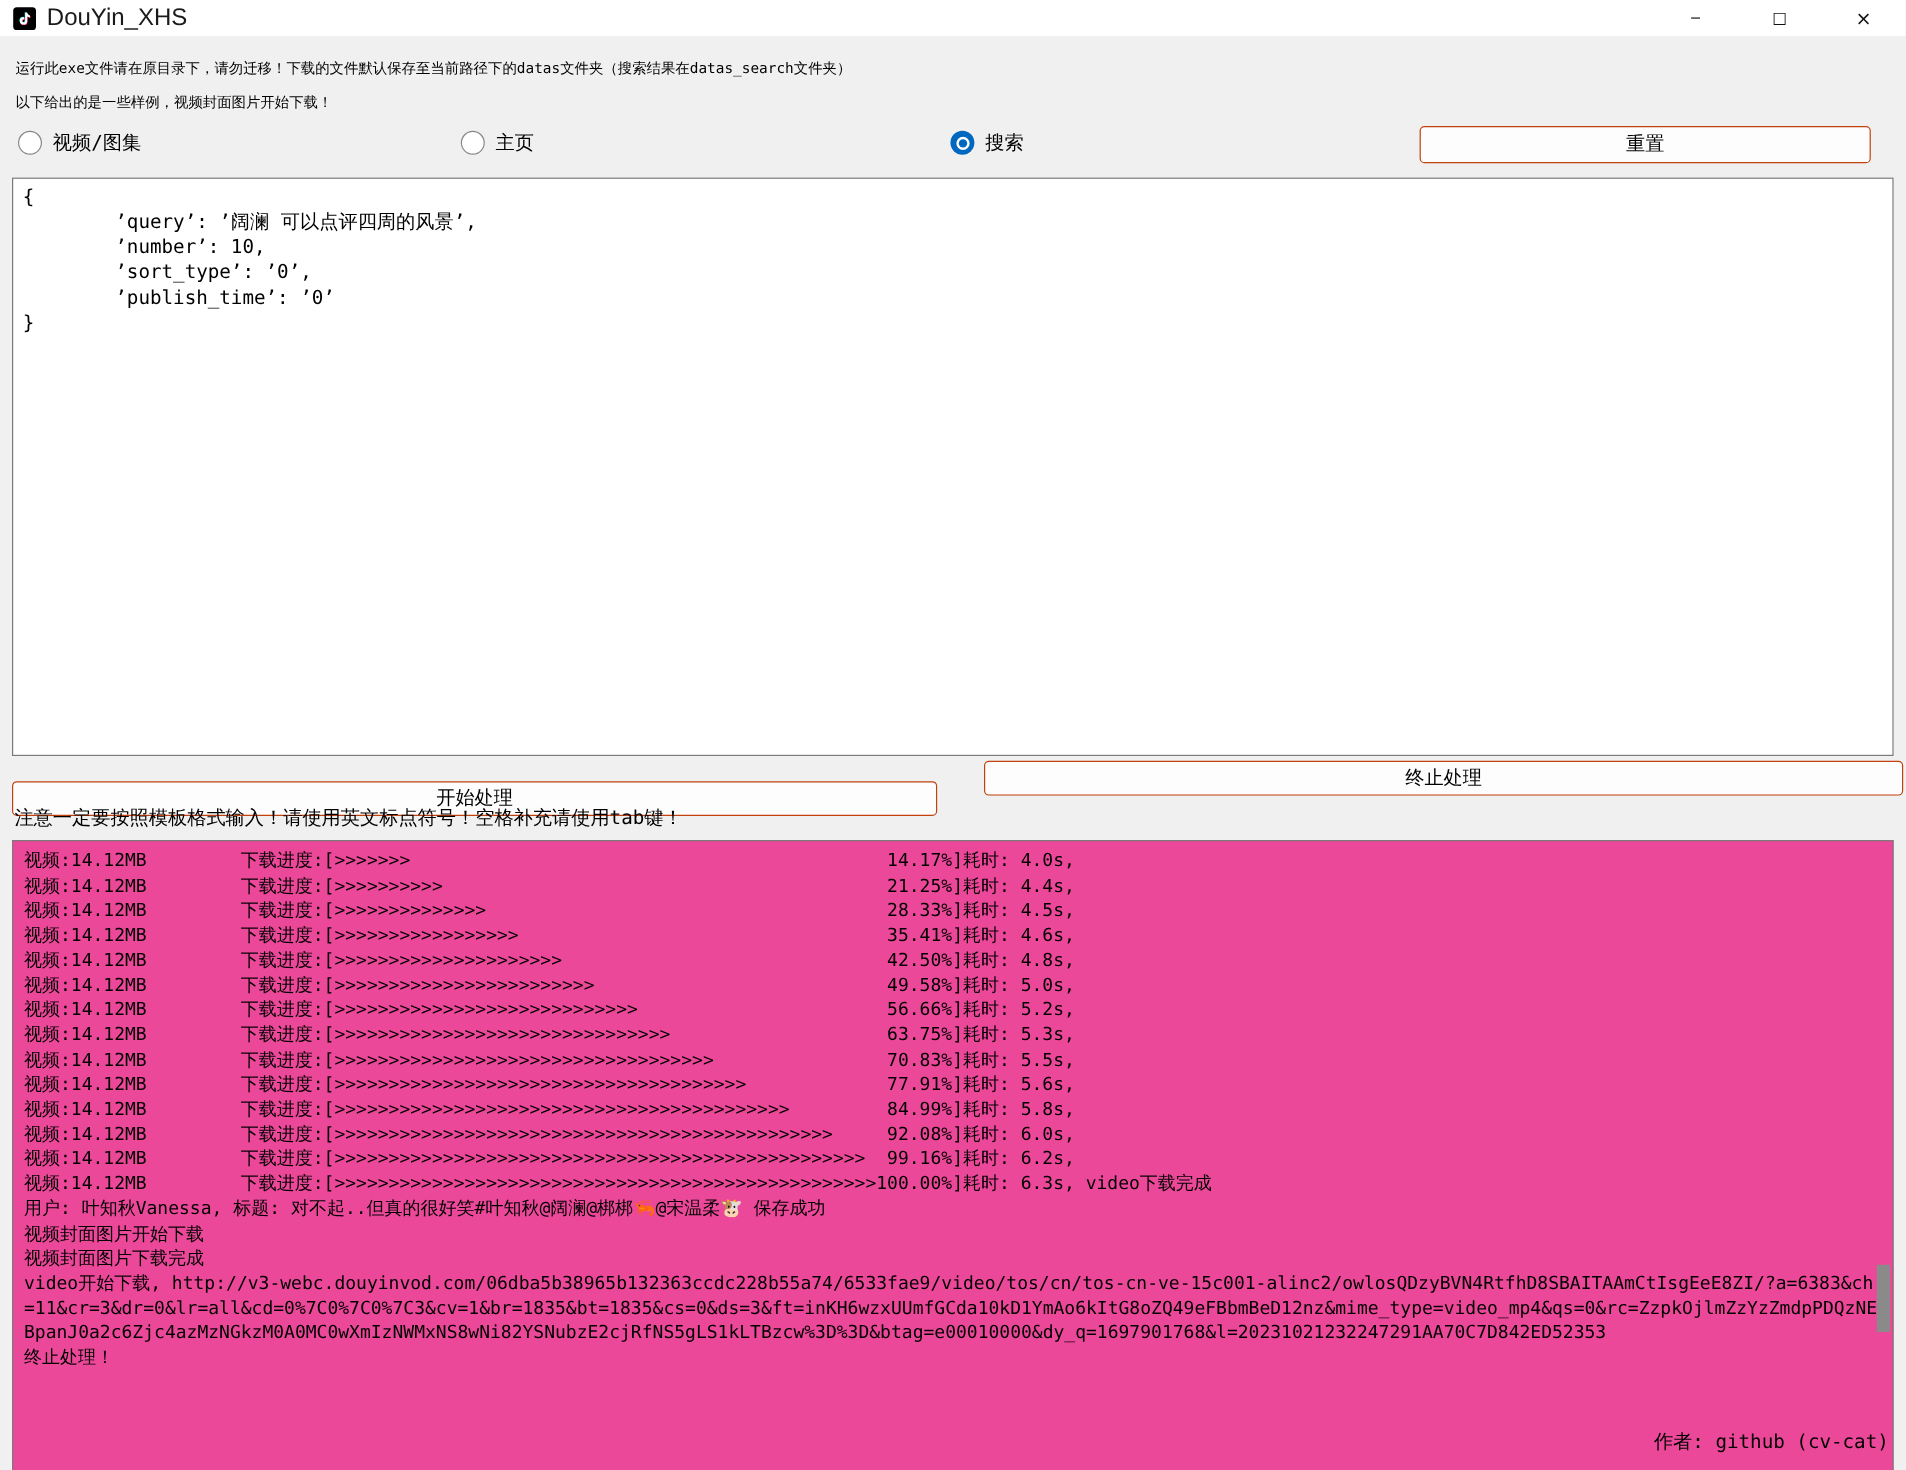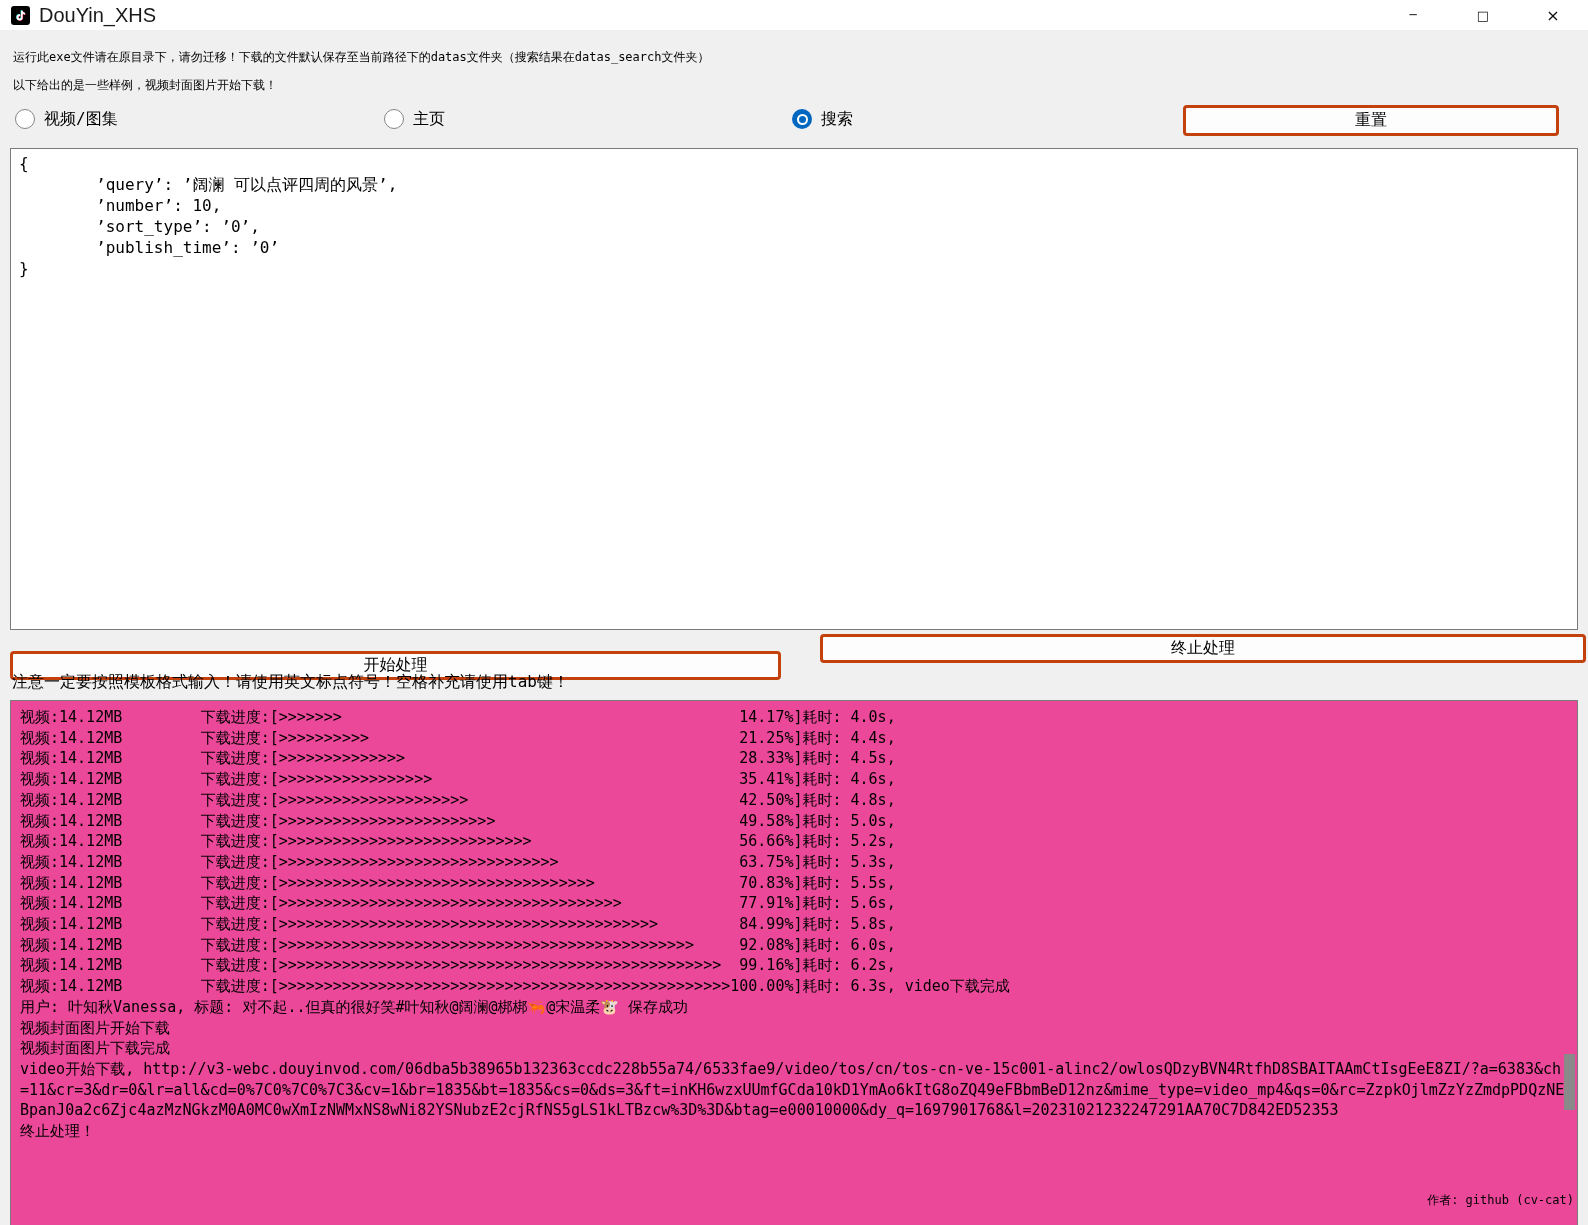--- a/index.html
+++ b/index.html
@@ -29,40 +29,40 @@
   .mode.m1{left:384px;}
   .mode.m2{left:792px;}
   .radio{width:20px;height:20px;border:1px solid #868686;border-radius:50%;background:#fff;box-sizing:border-box;
     display:inline-flex;align-items:center;justify-content:center;flex:0 0 auto;}
   .radio .ri{display:none;}
   .radio.sel{border:none;background:#0067c0;}
   .radio.sel .ri{display:flex;width:11px;height:11px;background:#fff;border-radius:50%;align-items:center;justify-content:center;}
   .radio.sel .rd{width:7px;height:7px;background:#0067c0;border-radius:50%;}
   .mode-label{font-size:16px;}
   
-  .btn{position:absolute;box-sizing:border-box;background:#fdfdfd;border:3px solid #c2410c;border-radius:4px;
+  .btn{position:absolute;box-sizing:border-box;background:#fdfdfd;border:1px solid #c2410c;border-radius:4px;
     font-family:inherit;font-size:16px;color:#000;display:flex;align-items:center;justify-content:center;padding:0;}
   .btn.reset{left:1183px;top:105px;width:376px;height:31px;}
   .btn.start{left:10px;top:634px;width:771px;height:29px;margin-top:17px;}
   .btn.stop{left:820px;top:634px;width:766px;height:29px;}
   
   .editor{position:absolute;left:10px;top:148px;width:1568px;height:482px;box-sizing:border-box;
     background:#fff;border:1px solid #7a7a7a;border-radius:0;resize:none;outline:none;
     font-family:"DejaVu Sans Mono","Liberation Mono",monospace;font-size:16px;line-height:21px;
     padding:4px 8px;tab-size:8;-moz-tab-size:8;white-space:pre;overflow:hidden;color:#000;}
   
   .note-line{position:absolute;left:12px;top:672px;font-size:16px;white-space:pre;}
   
   .logbox{position:absolute;left:10px;top:700px;width:1568px;height:602px;box-sizing:border-box;
     background:#ec4899;border:1px solid #7a7a7a;padding:6px 9px;overflow:hidden;
     font-size:15px;line-height:20.7px;white-space:pre-wrap;word-break:break-all;
     tab-size:20;-moz-tab-size:20;}
   .scroll-thumb{position:absolute;right:2px;top:353px;width:11px;height:56px;background:#8a8a8a;}
   
-  .footer{position:absolute;right:14px;top:1192px;font-size:12px;}
+  .footer{position:absolute;right:14px;top:1192px;font-size:16px;}
 </style>
 </head>
 <body>
 
 <div class="titlebar">
   <span class="app-icon">
     <svg width="13" height="13" viewBox="0 0 24 24">
       <g transform="translate(-0.8,-0.8)">
           <path d="M16 3c.4 2.4 1.9 3.9 4.3 4.1v3.1c-1.7 0-3.2-.5-4.3-1.3v6.6a5.6 5.6 0 1 1-5.6-5.6c.3 0 .7 0 1 .1v3.3a2.4 2.4 0 1 0 1.6 2.2V3h3z" fill="#25f4ee"></path>
         </g>

